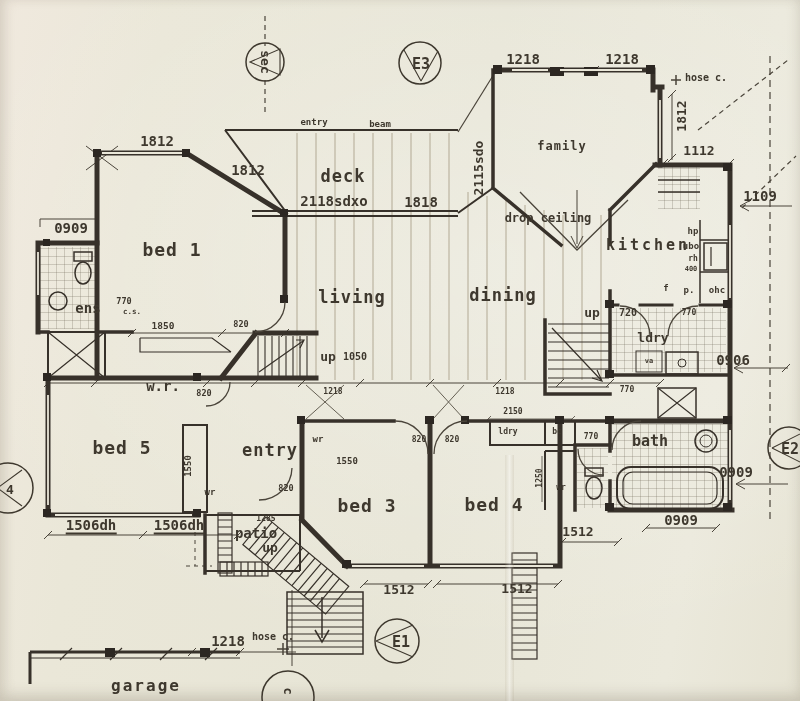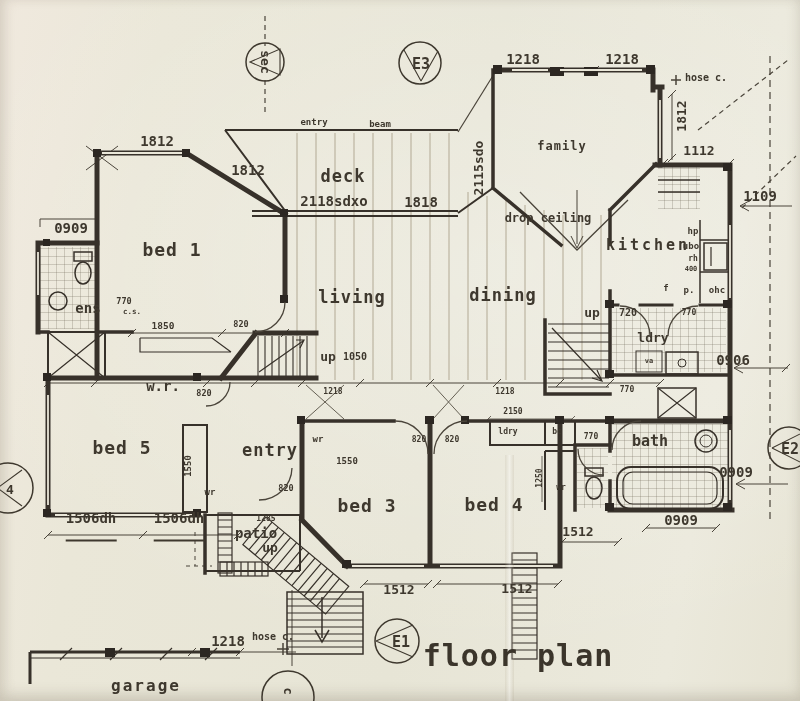--- a/index.html
+++ b/index.html
@@ -8,21 +8,21 @@
     background:
       radial-gradient(120% 90% at 62% 38%, rgba(255,255,255,.28), rgba(0,0,0,0) 62%),
       linear-gradient(100deg,#f0e9de 0%,#eae7d8 18%,#e7e5d6 55%,#ebe9dc 85%,#e6e3d3 100%);
     box-shadow:inset 0 -6px 14px rgba(90,80,60,.18), inset 6px 0 12px rgba(120,100,80,.08);}
   .crease{position:absolute;pointer-events:none;}
   svg{position:absolute;left:0;top:0;}
   .lb{position:absolute;transform:translate(-50%,-50%);white-space:nowrap;
       color:#3e382e;font-weight:bold;line-height:1;}
   .v{transform:translate(-50%,-50%) rotate(-90deg);}
   .v2{transform:translate(-50%,-50%) rotate(90deg);}
-  .u{border-bottom:2px solid #3e382e;padding-bottom:15px;text-align:center;}
+  .u{border-bottom:2px solid #3e382e;padding-bottom:1px;text-align:center;}
   .ttl{letter-spacing:1px;}
 </style>
 </head>
 <body>
 
 <div class="sheet">
 
 <svg width="800" height="701" viewBox="0 0 800 701">
   <defs>
     <pattern id="tile" width="8" height="8" patternUnits="userSpaceOnUse">
@@ -300,15 +300,14 @@
 <div class="lb" style="left:689px;top:313px;font-size:8px">770</div>
 <div class="lb" style="left:627px;top:390px;font-size:8px">770</div>
 <div class="lb" style="left:733px;top:360px;font-size:14px">0906</div>
 <div class="lb" style="left:736px;top:472px;font-size:14px">0909</div>
 <div class="lb" style="left:681px;top:520px;font-size:14px">0909</div>
 <div class="lb" style="left:578px;top:531px;font-size:13px">1512</div>
 <div class="lb" style="left:517px;top:588px;font-size:13px">1512</div>
 <div class="lb" style="left:399px;top:589px;font-size:13px">1512</div>
 <div class="lb" style="left:228px;top:641px;font-size:14px">1218</div>
 
-<div class="lb" style="left:518px;top:656px;font-size:30px;letter-spacing:1px;color:#3b352b">floor plan</div>
 
 </div>
 
 </body></html>

